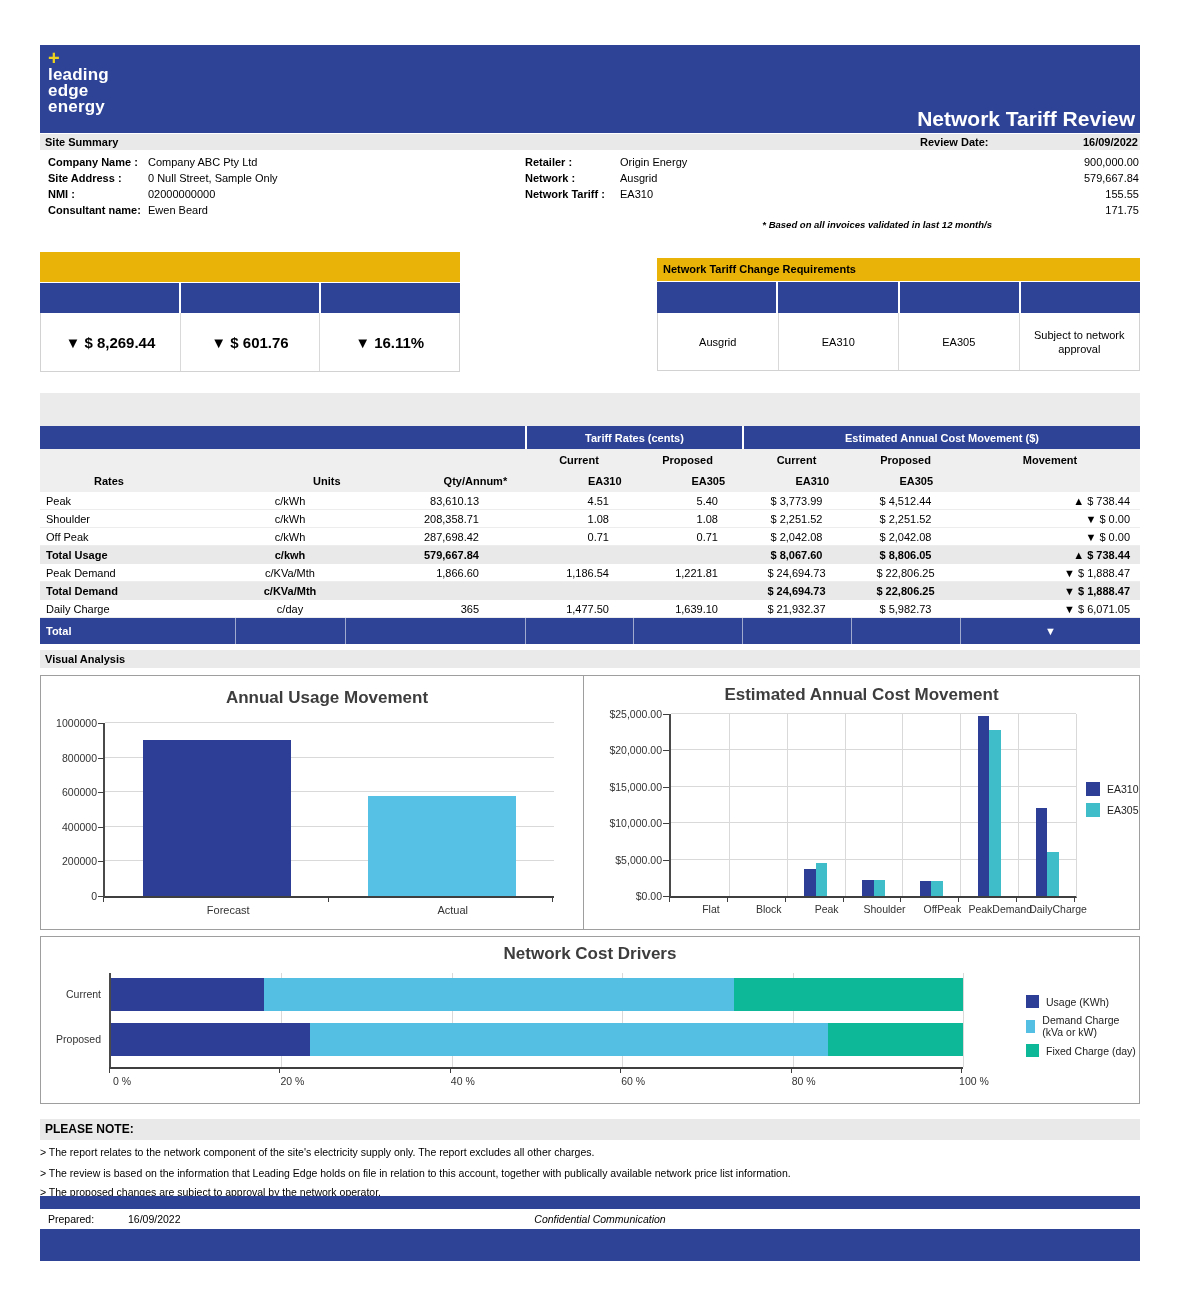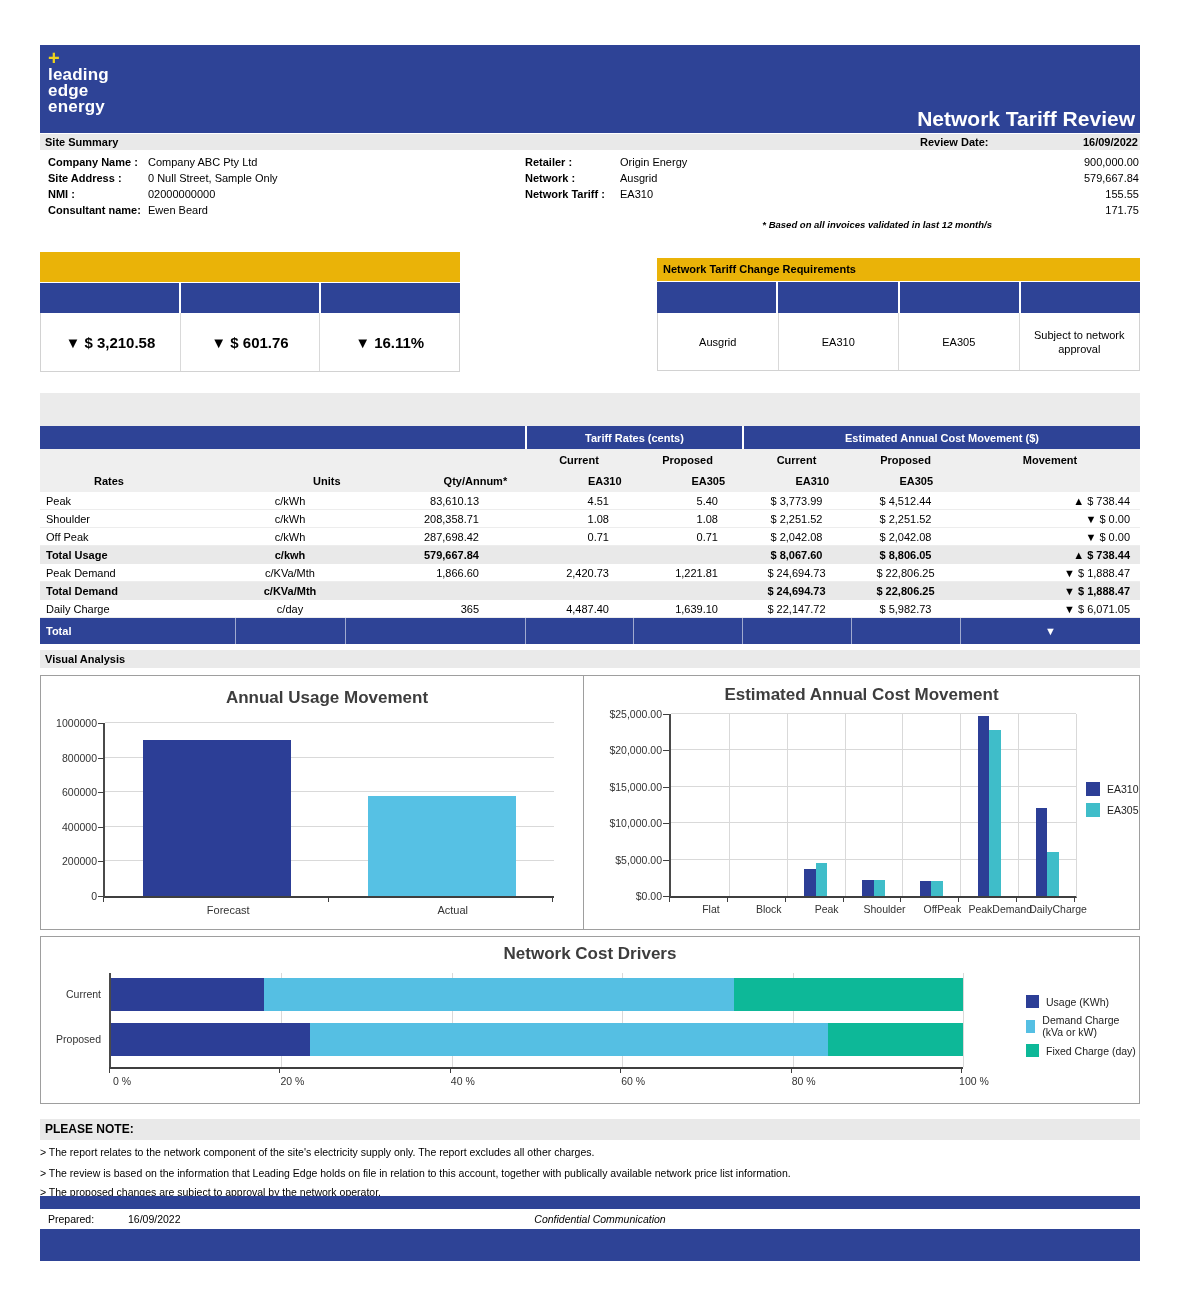--- a/index.html
+++ b/index.html
@@ -152,21 +152,21 @@
   <div class="abs footnote">* Based on all invoices validated in last 12 month/s</div>
 
   <div class="abs savings">
     <div class="graybar"></div>
     <div class="bluecells" id="sav-blue">
         <div class="bcell"></div>
         <div class="bcell"></div>
         <div class="bcell"></div>
       </div>
     <div class="valcells" id="sav-vals">
-        <div class="vcell">▼ $ 3,210.58</div>
+        <div class="vcell">▼ $ 8,269.44</div>
         <div class="vcell">▼ $ 601.76</div>
         <div class="vcell">▼ 16.11%</div>
       </div>
   </div>
 
   <div class="abs tariffbox">
     <div class="graybar">Network Tariff Change Requirements</div>
     <div class="bluecells" id="tar-blue">
         <div class="bcell"></div>
         <div class="bcell"></div>
@@ -246,43 +246,43 @@
           <div class="tcell c4 ar"></div>
           <div class="tcell c5 ar"></div>
           <div class="tcell c6 ac">$ 8,067.60</div>
           <div class="tcell c7 ac">$ 8,806.05</div>
           <div class="tcell c8 ar">▲ $ 738.44</div>
         </div>
         <div class="trow drow">
           <div class="tcell c1 al">Peak Demand</div>
           <div class="tcell c2 ac">c/KVa/Mth</div>
           <div class="tcell c3 ar">1,866.60</div>
-          <div class="tcell c4 ar">2,420.73</div>
+          <div class="tcell c4 ar">1,186.54</div>
           <div class="tcell c5 ar">1,221.81</div>
           <div class="tcell c6 ac">$ 24,694.73</div>
           <div class="tcell c7 ac">$ 22,806.25</div>
           <div class="tcell c8 ar">▼ $ 1,888.47</div>
         </div>
         <div class="trow drow em">
           <div class="tcell c1 al">Total Demand</div>
           <div class="tcell c2 ac">c/KVa/Mth</div>
           <div class="tcell c3 ar"></div>
           <div class="tcell c4 ar"></div>
           <div class="tcell c5 ar"></div>
           <div class="tcell c6 ac">$ 24,694.73</div>
           <div class="tcell c7 ac">$ 22,806.25</div>
           <div class="tcell c8 ar">▼ $ 1,888.47</div>
         </div>
         <div class="trow drow">
           <div class="tcell c1 al">Daily Charge</div>
           <div class="tcell c2 ac">c/day</div>
           <div class="tcell c3 ar">365</div>
-          <div class="tcell c4 ar">4,487.40</div>
+          <div class="tcell c4 ar">1,477.50</div>
           <div class="tcell c5 ar">1,639.10</div>
-          <div class="tcell c6 ac">$ 22,147.72</div>
+          <div class="tcell c6 ac">$ 21,932.37</div>
           <div class="tcell c7 ac">$ 5,982.73</div>
           <div class="tcell c8 ar">▼ $ 6,071.05</div>
         </div>
       </div>
     <div class="trow totalrow">
       <div class="tcell c1 al">Total</div>
       <div class="tcell c2"></div>
       <div class="tcell c3"></div>
       <div class="tcell c4"></div>
       <div class="tcell c5"></div>

